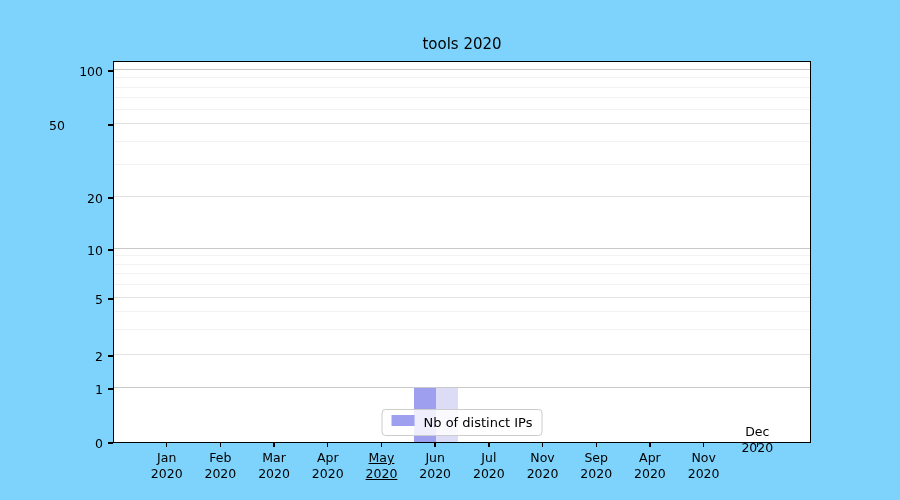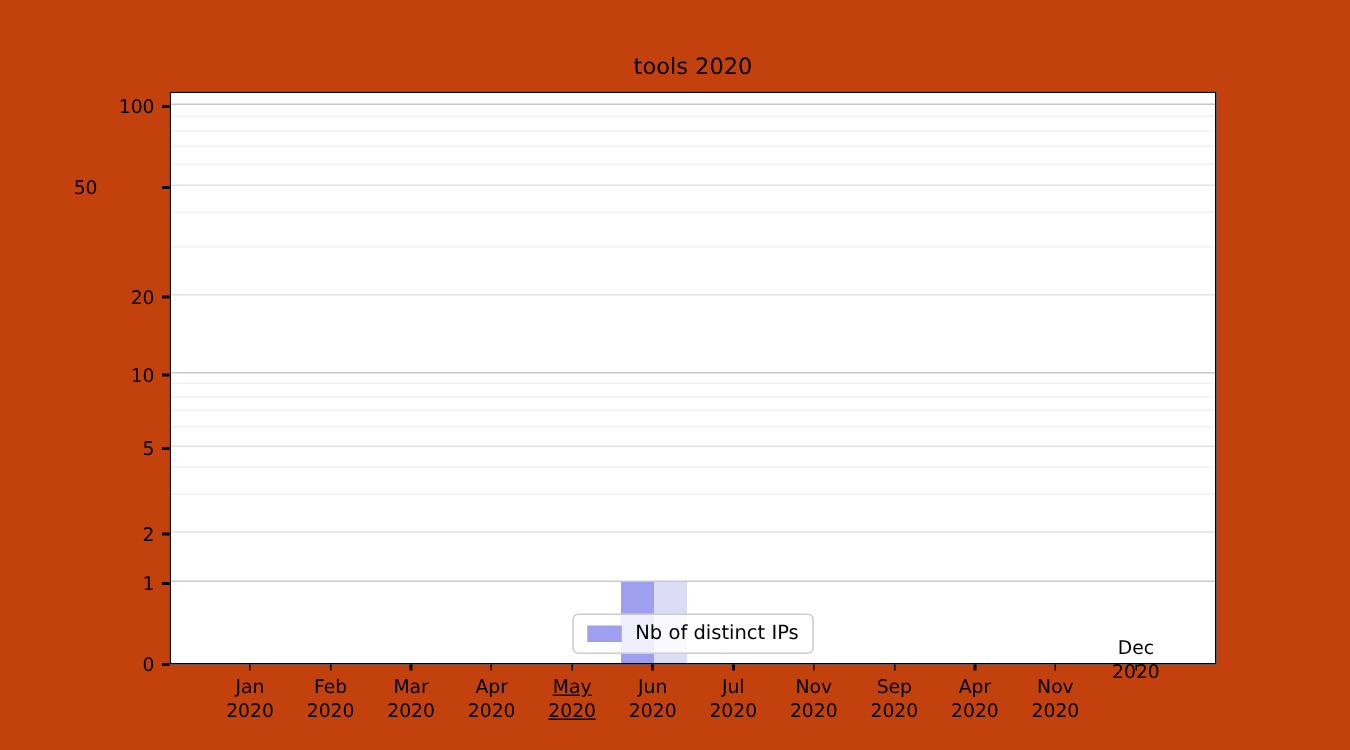--- a/index.html
+++ b/index.html
@@ -1,19 +1,19 @@
 <!DOCTYPE html>
 <html><head>
 <meta charset="utf-8">
 <style>
   html,body{margin:0;padding:0;background:#ffffff;}
   .fig{
     position:relative;
     width:900px;height:500px;
-    background:#c2410c;
+    background:#7dd3fc;
     font-family:"DejaVu Sans", sans-serif;
     overflow:hidden;
   }
   .title{
     position:absolute;
     left:113px;top:35px;width:698px;
     text-align:center;
     font-size:15px;color:#000000;
   }
   .plot{
@@ -55,21 +55,21 @@
     position:absolute;
     left:50%;bottom:6px;
     transform:translateX(-50%);
     background:rgba(255,255,255,0.82);
     border:1px solid #cccccc;
     border-radius:4px;
     padding:5px 9px 5px 9px;
     display:flex;flex-direction:column;gap:4px;
     z-index:5;
   }
-  .legend-row{display:flex;align-items:center;gap:9px;}
+  .legend-row{display:flex;gap:9px;}
   .legend-swatch{width:23px;height:11px;flex:0 0 auto;}
   .legend-label{font-size:13px;color:#000000;white-space:nowrap;}
 </style>
 </head>
 <body>
 
 <div class="fig">
   <div class="title">tools 2020</div>
 
   <div class="plot">

